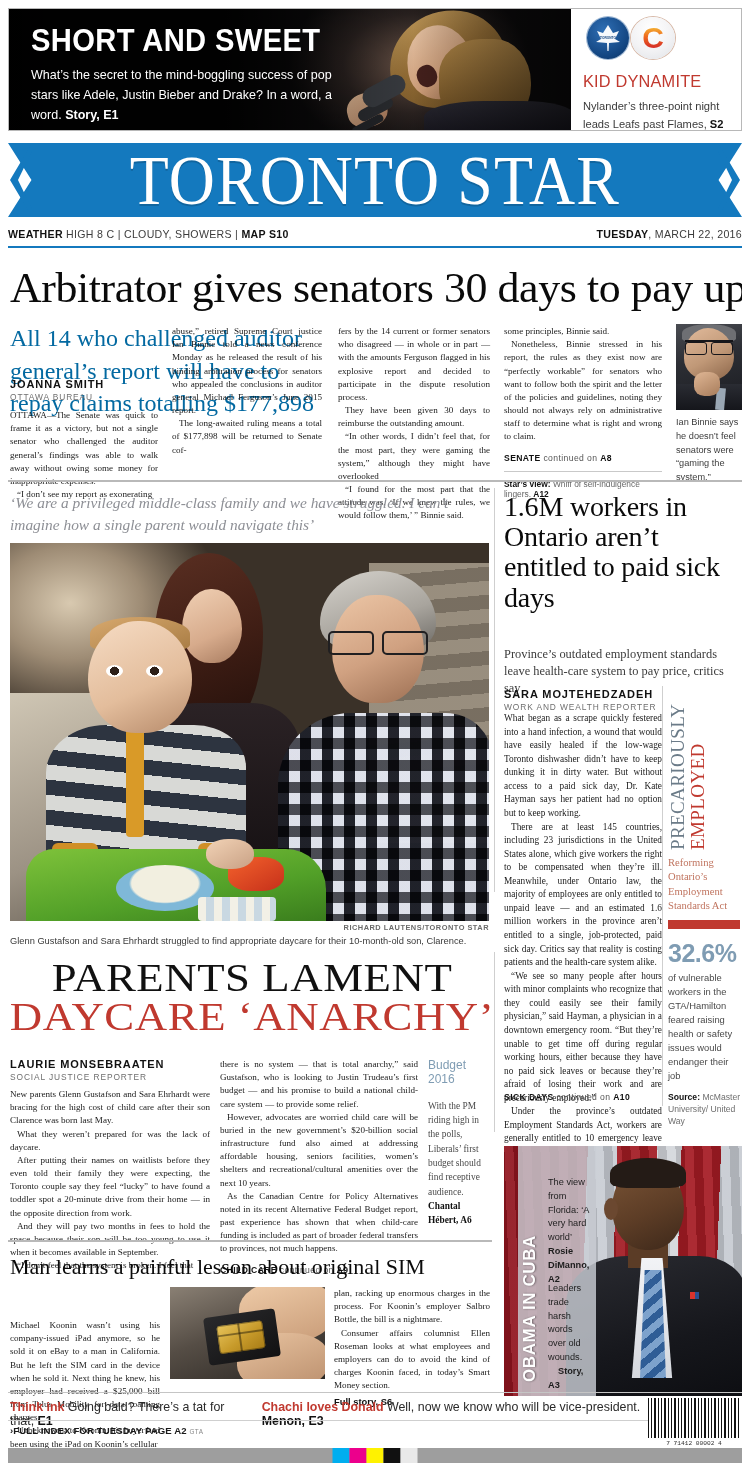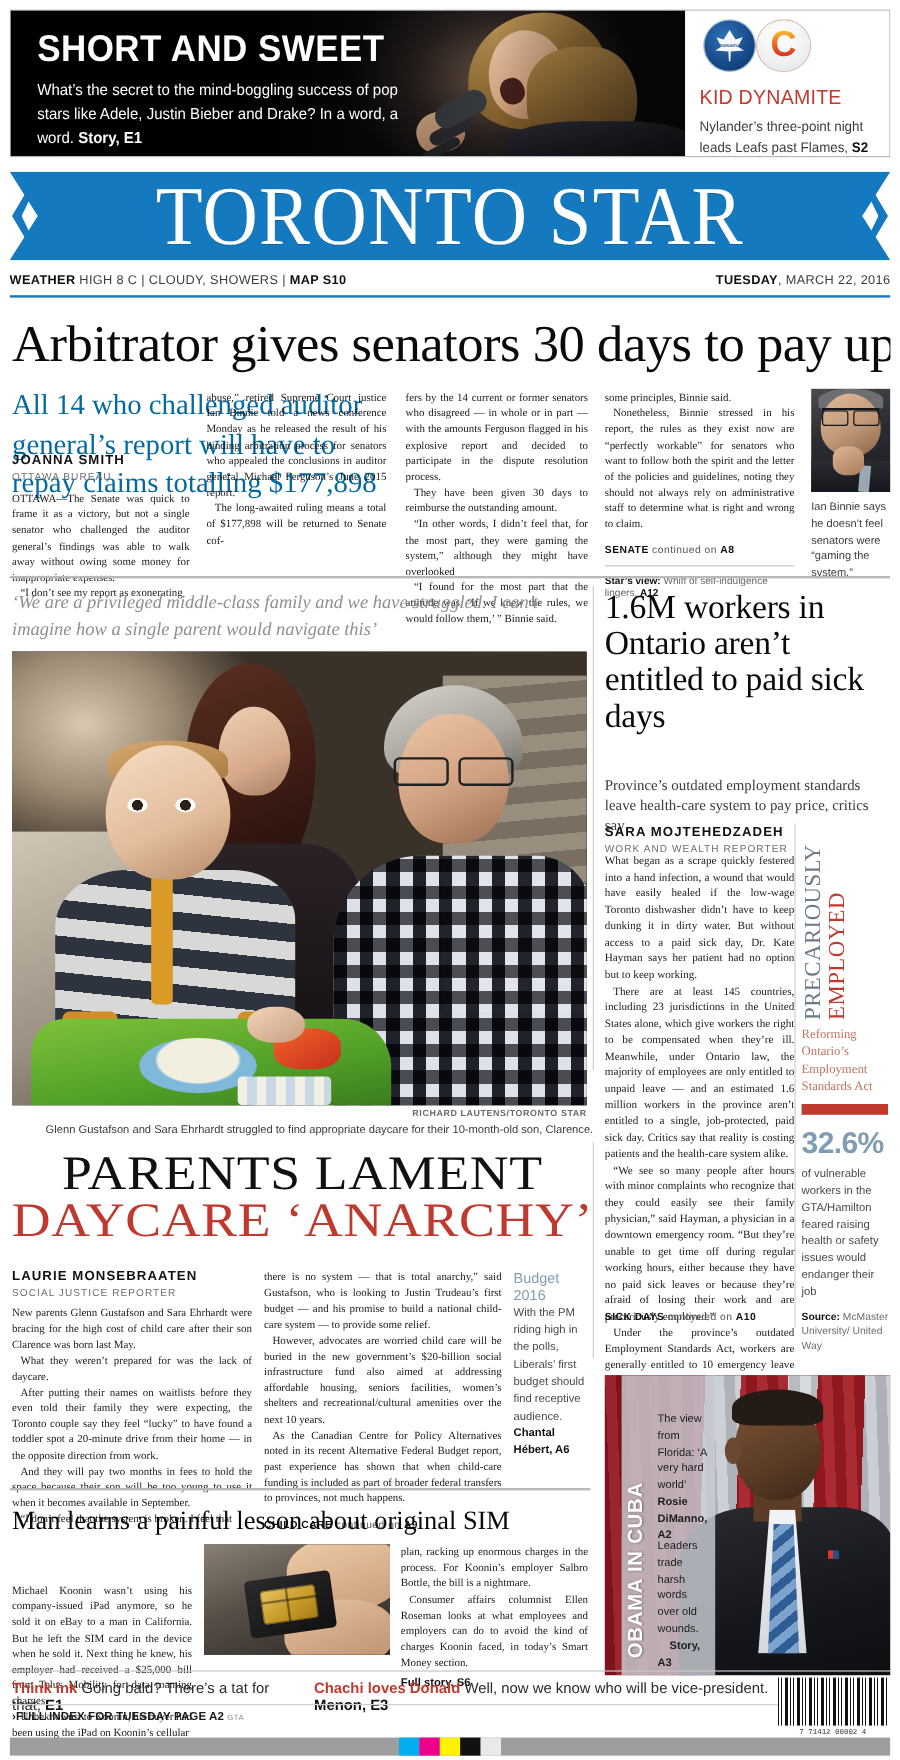--- a/index.html
+++ b/index.html
@@ -367,41 +367,41 @@
     position: absolute; left: 196px; bottom: 52px; width: 48px; height: 30px;
     background: linear-gradient(150deg, #f2d3b6, #c8a084); border-radius: 46%;
   }
   .photo-credit {
     position: absolute; left: 10px; top: 923px; width: 479px; text-align: right;
     font-family: "Liberation Sans", sans-serif; font-size: 7.4px;
     font-weight: 700; letter-spacing: .5px; color: #6a6a6a;
   }
   .photo-cap {
     position: absolute; left: 10px; top: 936px; width: 479px;
-    font-family: "Liberation Sans", sans-serif; font-size: 9.3px; color: #3a3a3a; margin-left: 28px;
+    font-family: "Liberation Sans", sans-serif; font-size: 9.3px; color: #3a3a3a;
   }
 
   
   .pl-hed {
     position: absolute; left: 14px; top: 958px; width: 476px;
     font-family: "Liberation Serif", serif; font-size: 40px; line-height: .98;
     font-weight: 400; letter-spacing: .5px; color: #111; text-align: center;
     transform: scaleX(1.12); transform-origin: center top;
   }
   .pl-hed .red { color: #c0392f; display: block; }
   .pl-col1 { position: absolute; left: 10px; top: 1058px; width: 200px; }
   .pl-col2 { position: absolute; left: 220px; top: 1058px; width: 198px; }
   .pl-side { position: absolute; left: 428px; top: 1058px; width: 62px; }
   .sidebox-hd {
     font-family: "Liberation Sans", sans-serif; font-size: 12px;
     color: #7f9cb3; line-height: 1.2;
   }
   .sidebox-bd {
-    font-family: Liberation Sans, sans-serif; font-size: 9.4px;
-    line-height: 1.52; color: #4a4a4a; margin-top: 0;
+    font-family: Liberation Serif, serif; font-size: 9.4px;
+    line-height: 1.52; color: #4a4a4a; margin-top: 12px;
   }
   .sidebox-bd b { color: #111; font-weight: 700; }
 
   
   .sd-hed {
     position: absolute; left: 504px; top: 492px; width: 240px;
     font-family: "Liberation Serif", serif; font-size: 28px; line-height: 1.08;
     font-weight: 400; color: #0a0a0a; letter-spacing: -.2px;
   }
   .sd-deck {

